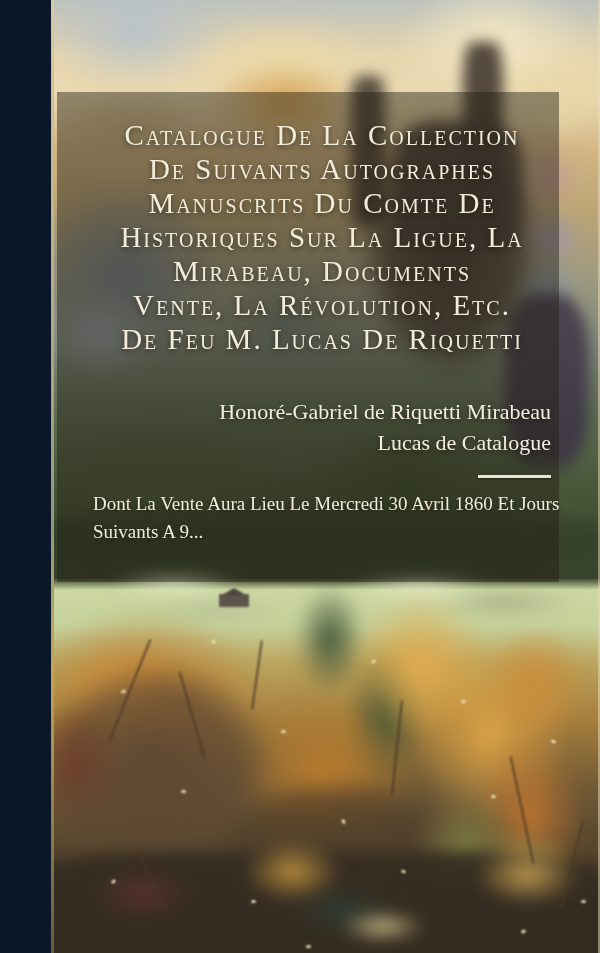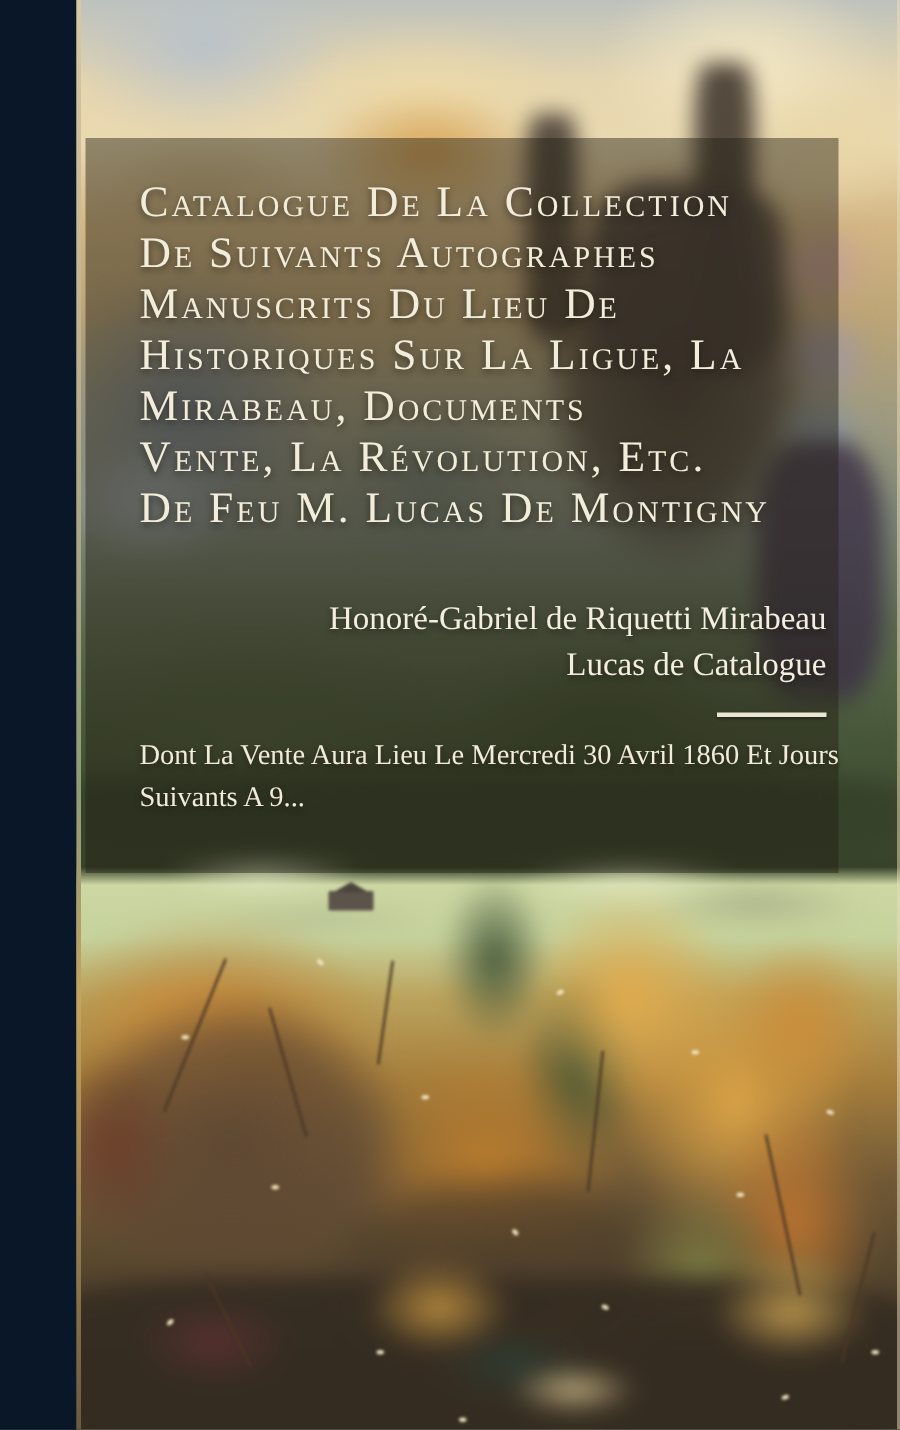--- a/index.html
+++ b/index.html
@@ -31,21 +31,21 @@
   .speck, .speck2 { position:absolute; width:5px; height:3px; border-radius:50%; background:#efe4bd; }
 
   .house { position:absolute; left:168px; top:594px; width:30px; height:13px; background:#5c544a; border-radius:1px; }
   .house::before { content:""; position:absolute; left:3px; top:-6px; width:24px; height:7px; background:#4c453c;
     clip-path:polygon(0 100%,50% 0,100% 100%); }
 
   
   .overlay { position:absolute; left:6px; top:92px; width:502px; height:490px;
     background:rgba(36,31,21,0.45); z-index:3; padding:26px 8px 0 36px; }
 
-  .title { text-align:left; color:#f2ecdb; font-variant:small-caps; font-size:29px;
+  .title { text-align:center; color:#f2ecdb; font-variant:small-caps; font-size:29px;
     line-height:34px; letter-spacing:2px; text-shadow:0 2px 5px rgba(18,14,6,0.55); }
   .title-line { white-space:nowrap; }
 
   .authors { margin-top:40px; text-align:right; color:#f3eee0; font-size:22px; line-height:31px;
     text-shadow:0 2px 4px rgba(18,14,6,0.5); }
   .author-line { white-space:nowrap; }
 
   .rule { margin:17px 0 0 auto; width:73px; height:3px; background:#e9e6d1; box-shadow:0 1px 2px rgba(0,0,0,.4); }
 
   .subtitle { margin-top:12px; text-align:left; color:#f1ebdb; font-size:19px; line-height:28px;
@@ -142,25 +142,25 @@
       <div class="speck" style="left:530px;top:900px"></div>
       <div class="speck" style="left:470px;top:930px;transform:rotate(-20deg)"></div>
       <div class="speck" style="left:255px;top:945px"></div>
     </div>
   </div>
 
   <div class="overlay">
     <div class="title">
       <div class="title-line">Catalogue De La Collection</div>
       <div class="title-line">De Suivants Autographes</div>
-      <div class="title-line">Manuscrits Du Lieu De</div>
+      <div class="title-line">Manuscrits Du Comte De</div>
       <div class="title-line">Historiques Sur La Ligue, La</div>
       <div class="title-line">Mirabeau, Documents</div>
       <div class="title-line">Vente, La Révolution, Etc.</div>
-      <div class="title-line">De Feu M. Lucas De Montigny</div>
+      <div class="title-line">De Feu M. Lucas De Riquetti</div>
     </div>
 
     <div class="authors">
       <div class="author-line">Honoré-Gabriel de Riquetti Mirabeau</div>
       <div class="author-line">Lucas de Catalogue</div>
     </div>
 
     <div class="rule"></div>
 
     <div class="subtitle">

